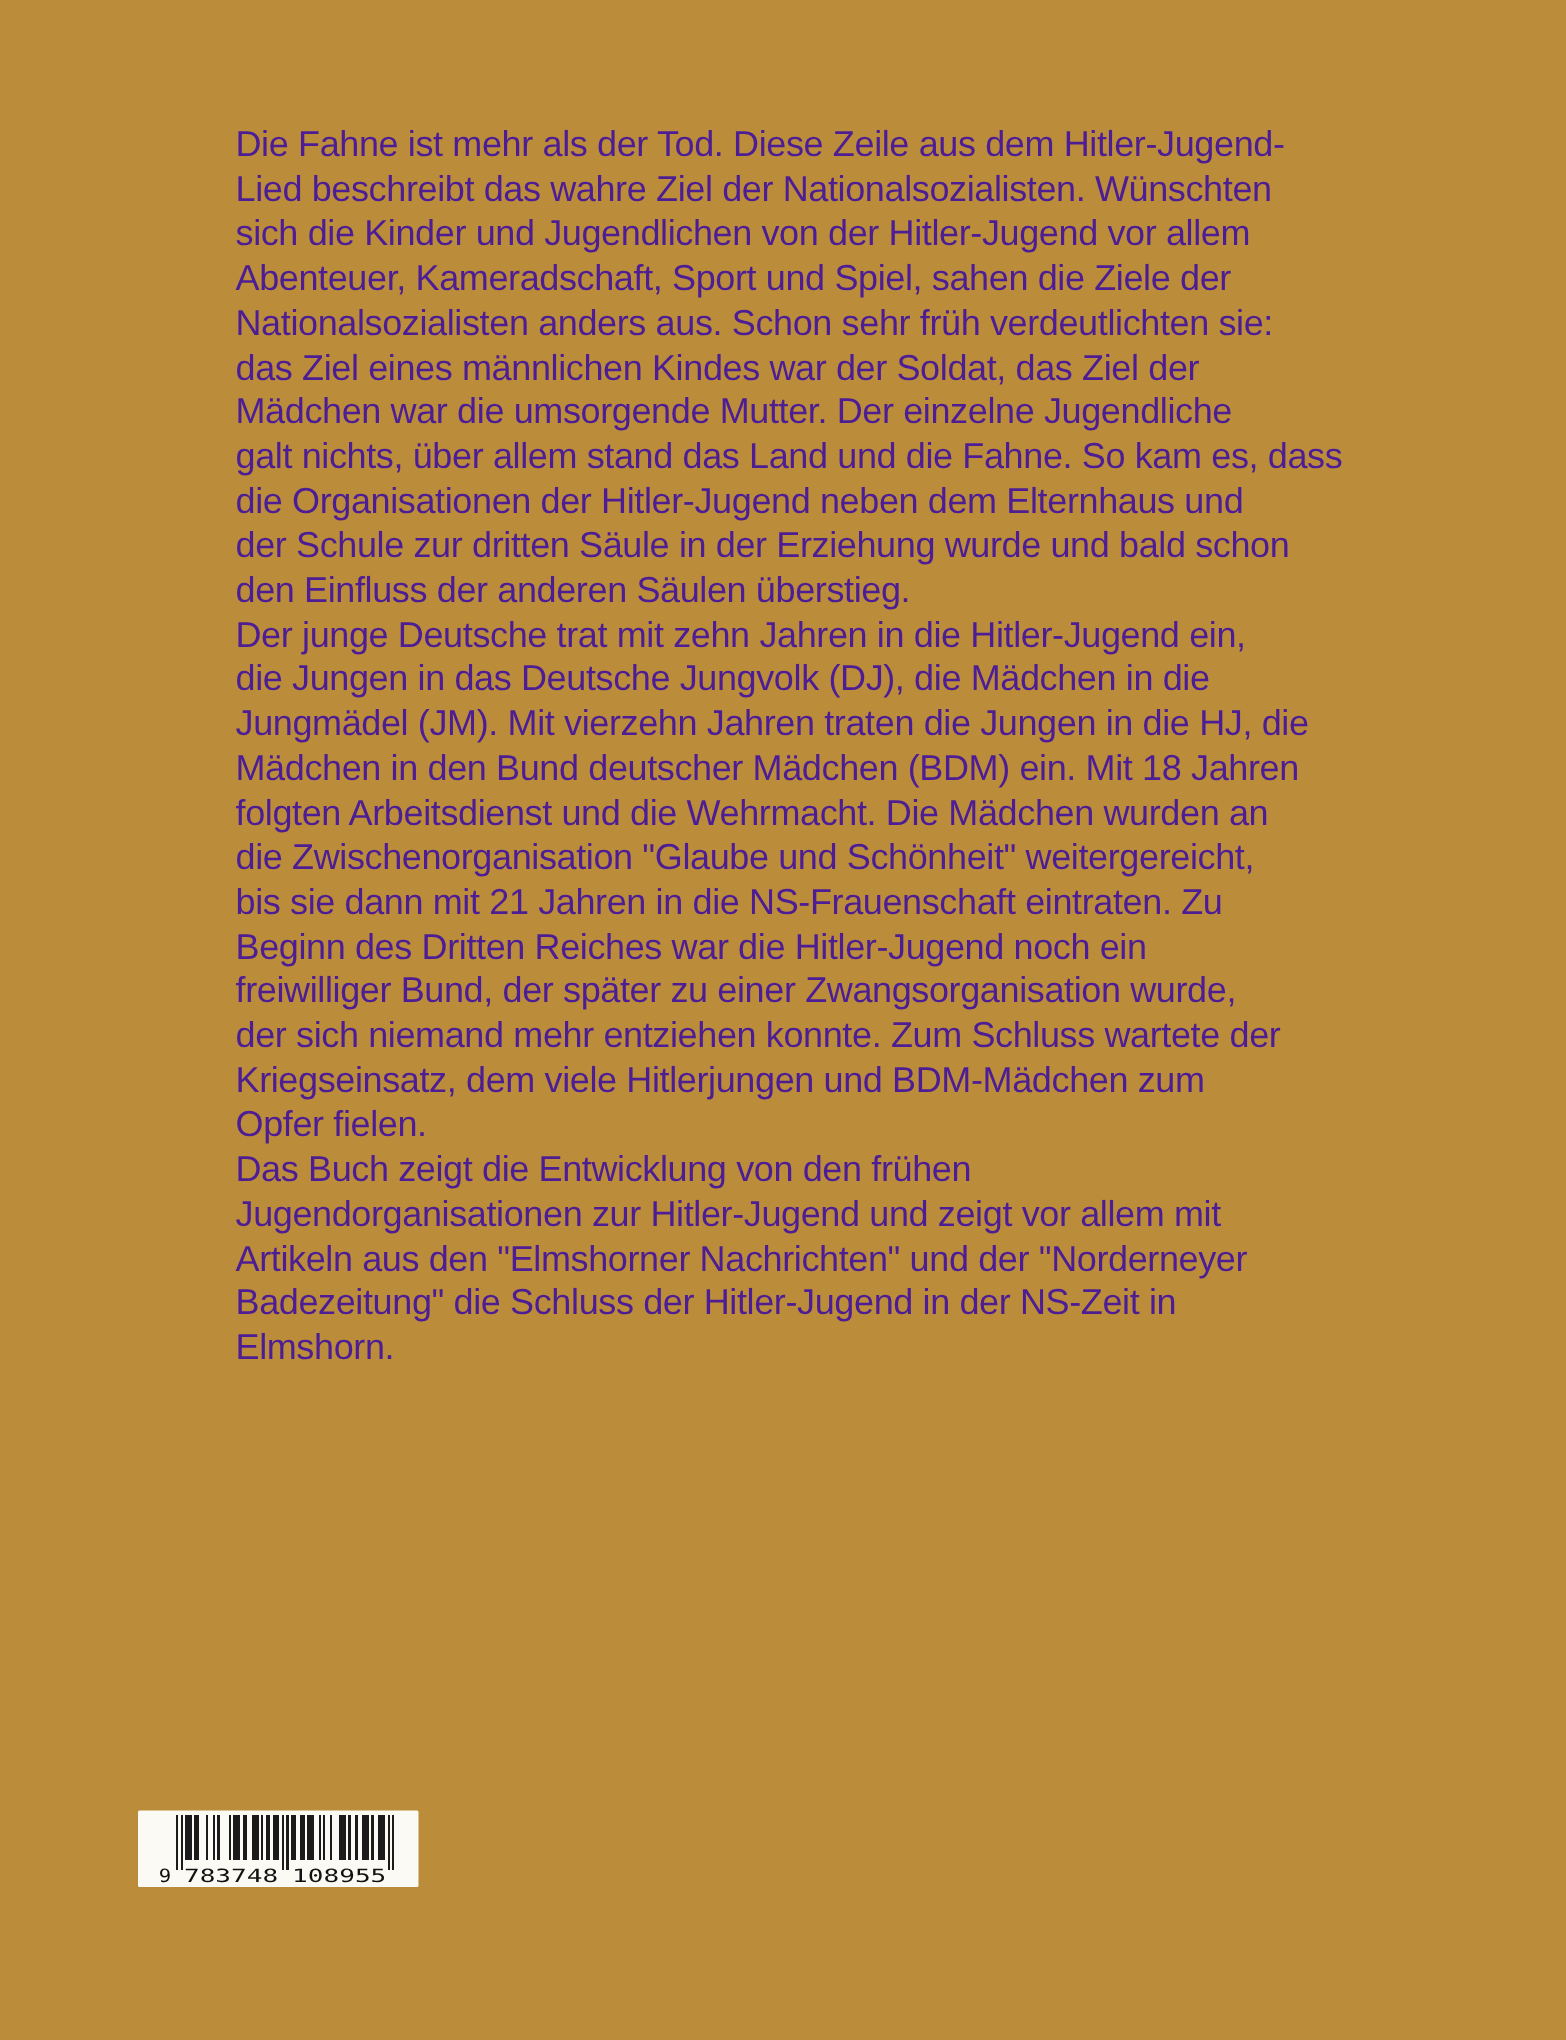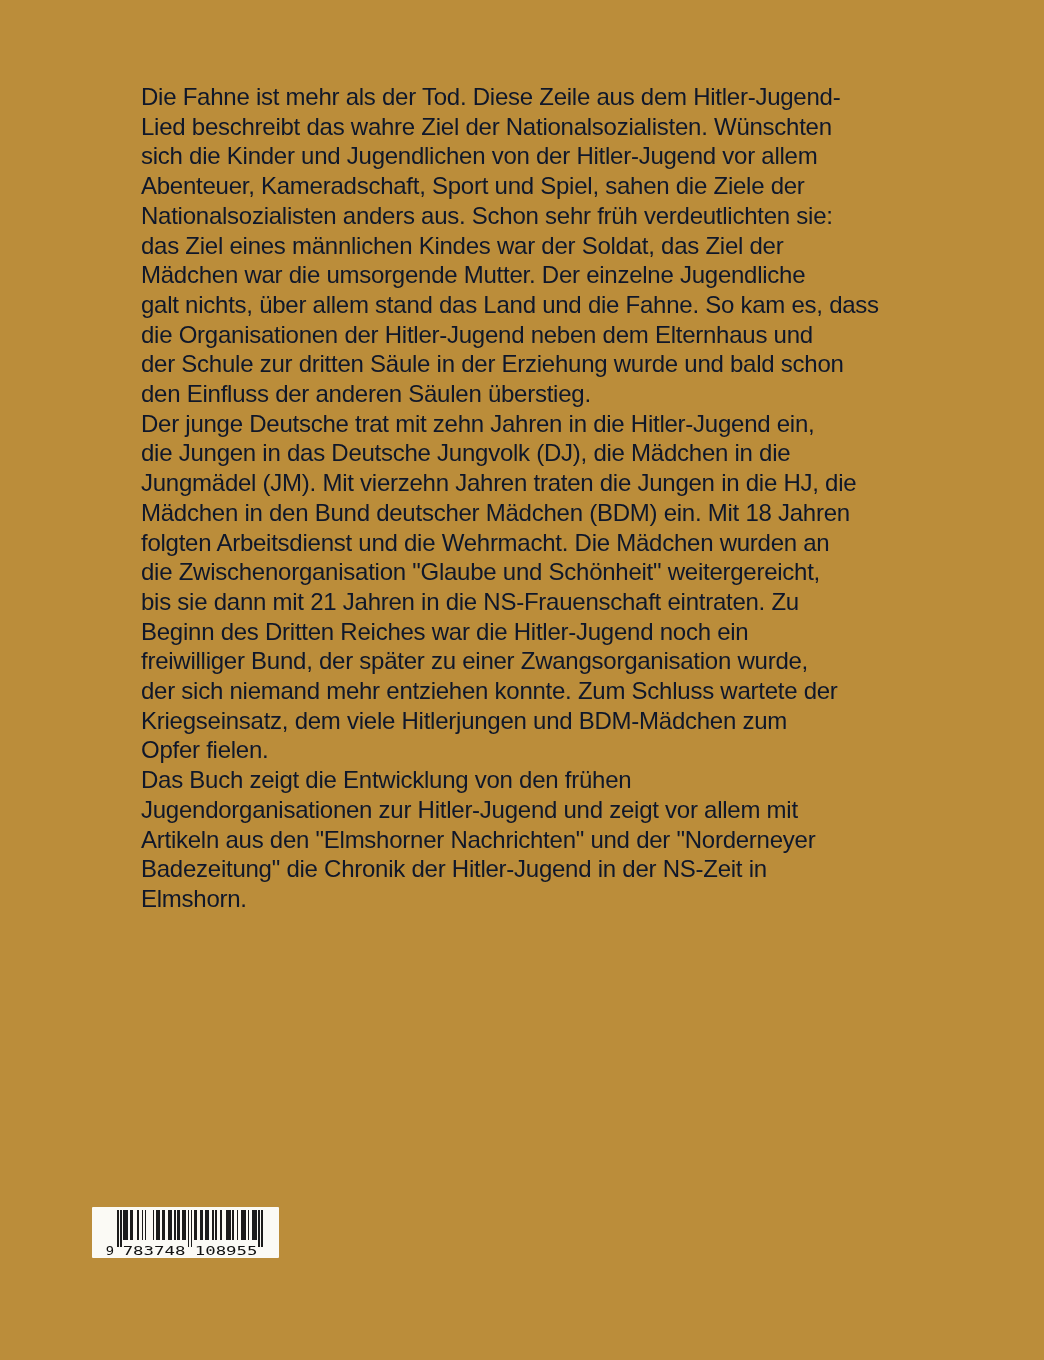--- a/index.html
+++ b/index.html
@@ -10,24 +10,24 @@
     overflow: hidden;
     font-family: "Liberation Sans", sans-serif;
     position: relative;
   }
   .cover {
     position: absolute;
     inset: 0;
   }
   .blurb {
     position: absolute;
-    left: 141px;
+    left: 157px;
     top: 82px;
     width: 880px;
-    color: #0f172a;
+    color: #4c1d95;
     font-size: 24px;
     line-height: 29.7px;
     letter-spacing: -0.25px;
     font-weight: 400;
   }
   .blurb p {
     margin: 0;
     white-space: pre; 
   }
   .barcode-label {
@@ -72,21 +72,21 @@
 die Zwischenorganisation "Glaube und Schönheit" weitergereicht,
 bis sie dann mit 21 Jahren in die NS-Frauenschaft eintraten. Zu
 Beginn des Dritten Reiches war die Hitler-Jugend noch ein
 freiwilliger Bund, der später zu einer Zwangsorganisation wurde,
 der sich niemand mehr entziehen konnte. Zum Schluss wartete der
 Kriegseinsatz, dem viele Hitlerjungen und BDM-Mädchen zum
 Opfer fielen.</p>
     <p>Das Buch zeigt die Entwicklung von den frühen
 Jugendorganisationen zur Hitler-Jugend und zeigt vor allem mit
 Artikeln aus den "Elmshorner Nachrichten" und der "Norderneyer
-Badezeitung" die Chronik der Hitler-Jugend in der NS-Zeit in
+Badezeitung" die Schluss der Hitler-Jugend in der NS-Zeit in
 Elmshorn.</p>
   </div>
 
   <div class="barcode-label">
     <svg id="barcode-svg" viewBox="0 0 105 34" preserveAspectRatio="none">
         <rect x="8" y="0" width="1" height="27" fill="#1b1b1b" shape-rendering="crispEdges"></rect>
         <rect x="10" y="0" width="1" height="27" fill="#1b1b1b" shape-rendering="crispEdges"></rect>
         <rect x="12" y="0" width="3" height="22" fill="#1b1b1b" shape-rendering="crispEdges"></rect>
         <rect x="16" y="0" width="2" height="22" fill="#1b1b1b" shape-rendering="crispEdges"></rect>
         <rect x="21" y="0" width="1" height="22" fill="#1b1b1b" shape-rendering="crispEdges"></rect>

